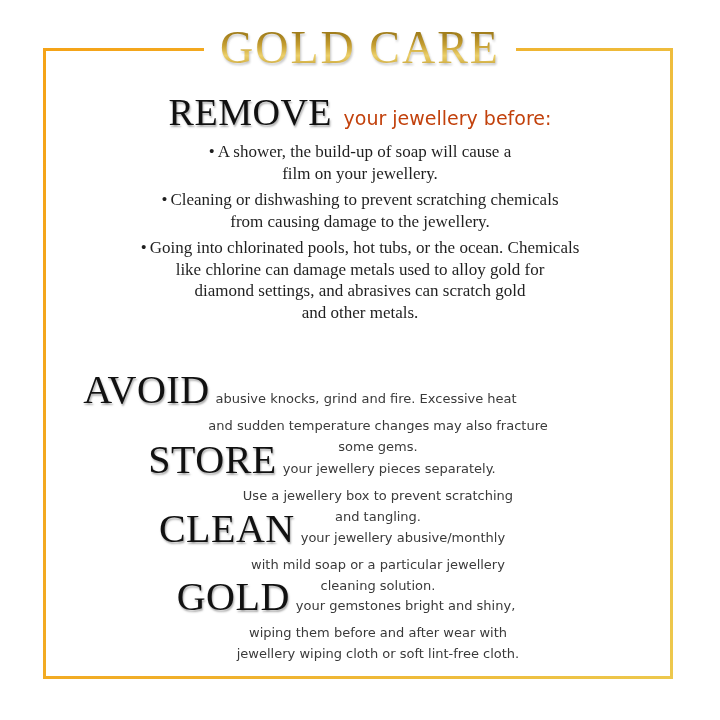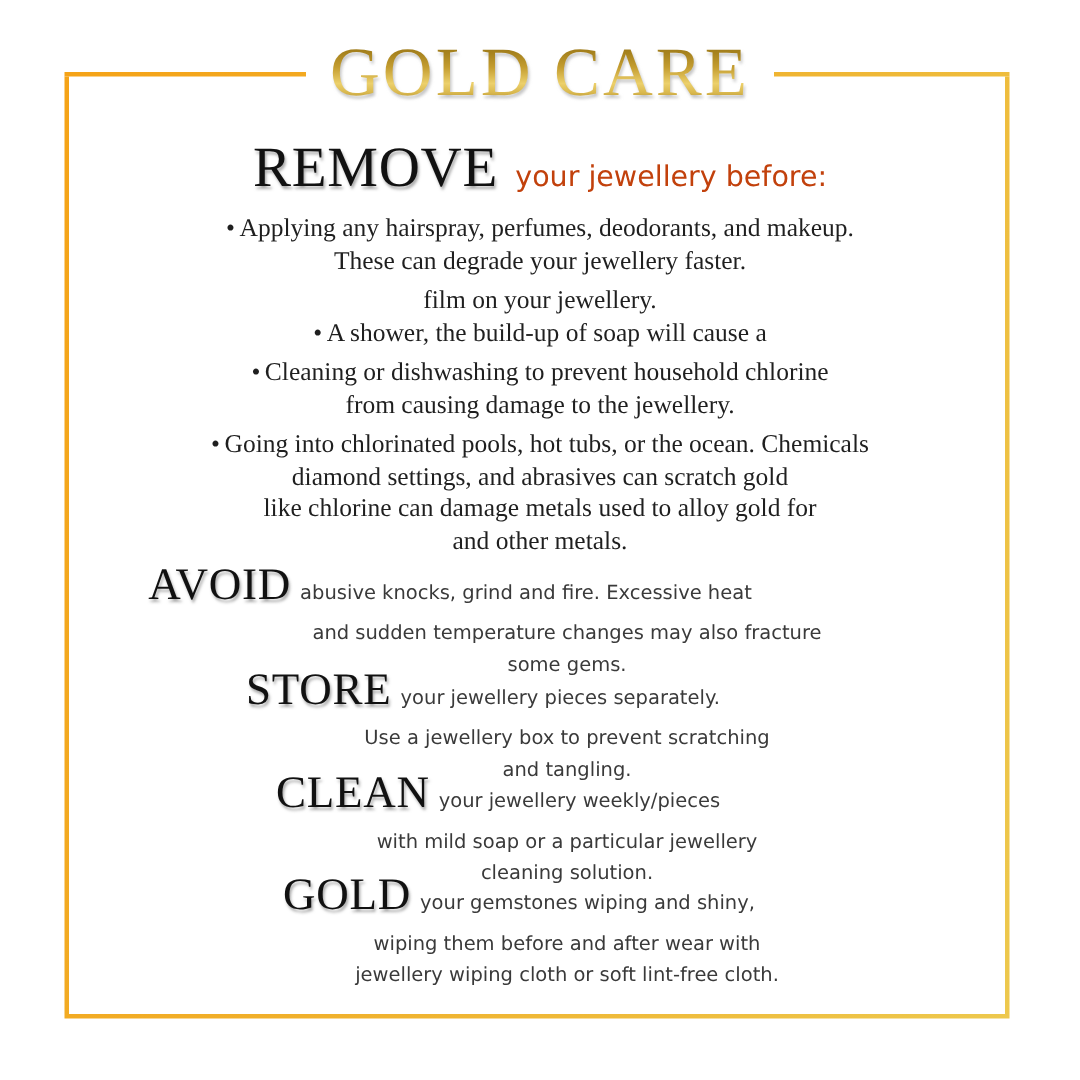--- a/index.html
+++ b/index.html
@@ -89,21 +89,21 @@
   .section {
     position: absolute;
     left: 0; right: 0;
     text-align: center;
     z-index: 2;
   }
   .section .first {
     white-space: nowrap;
     line-height: 32px;
   }
-  .section .headword { font-size: 30px; margin-right: 6px; }
+  .section .headword { font-size: 40px; margin-right: 6px; }
   .sans {
     font-family: "DejaVu Sans", sans-serif;
     font-size: 13px;
     color: #3a3a3a;
   }
   .section .cont {
     line-height: 21px;
     transform: translateX(18px);
   }
   .section-avoid { top: 374px; }
@@ -128,39 +128,35 @@
     </span>
   </div>
 
   <div class="remove-line">
     <span class="headword">REMOVE</span>
     <span class="intro sans">your jewellery before:</span>
   </div>
 
   <div class="bullets">
 
+
     <div class="bullet-item">
-      <div><span class="bullet-dot">•</span><span>Applying any hairspray, perfumes, deodorants, and makeup.</span></div>
-      <div>These can degrade your jewellery faster.</div>
+      <div><span class="bullet-dot">•</span><span>A shower, the build-up of soap will cause a</span></div>
+      <div>film on your jewellery.</div>
     </div>
 
     <div class="bullet-item">
-      <div>film on your jewellery.</div>
-      <div><span class="bullet-dot">•</span><span>A shower, the build-up of soap will cause a</span></div>
-    </div>
-
-    <div class="bullet-item">
-      <div><span class="bullet-dot">•</span><span>Cleaning or dishwashing to prevent household chlorine</span></div>
+      <div><span class="bullet-dot">•</span><span>Cleaning or dishwashing to prevent scratching chemicals</span></div>
       <div>from causing damage to the jewellery.</div>
     </div>
 
     <div class="bullet-item">
       <div><span class="bullet-dot">•</span><span>Going into chlorinated pools, hot tubs, or the ocean. Chemicals</span></div>
+      <div>like chlorine can damage metals used to alloy gold for</div>
       <div>diamond settings, and abrasives can scratch gold</div>
-      <div>like chlorine can damage metals used to alloy gold for</div>
       <div>and other metals.</div>
     </div>
 
   </div>
 
   <div class="section section-avoid">
     <div class="first">
       <span class="headword">AVOID</span><span class="sans">abusive knocks, grind and fire. Excessive heat</span>
     </div>
     <div class="cont sans">
@@ -174,31 +170,31 @@
       <span class="headword">STORE</span><span class="sans">your jewellery pieces separately.</span>
     </div>
     <div class="cont sans">
       <div>Use a jewellery box to prevent scratching</div>
       <div>and tangling.</div>
     </div>
   </div>
 
   <div class="section section-clean">
     <div class="first">
-      <span class="headword">CLEAN</span><span class="sans">your jewellery weekly/pieces</span>
+      <span class="headword">CLEAN</span><span class="sans">your jewellery abusive/monthly</span>
     </div>
     <div class="cont sans">
       <div>with mild soap or a particular jewellery</div>
       <div>cleaning solution.</div>
     </div>
   </div>
 
   <div class="section section-keep">
     <div class="first">
-      <span class="headword">GOLD</span><span class="sans">your gemstones wiping and shiny,</span>
+      <span class="headword">GOLD</span><span class="sans">your gemstones bright and shiny,</span>
     </div>
     <div class="cont sans">
       <div>wiping them before and after wear with</div>
       <div>jewellery wiping cloth or soft lint-free cloth.</div>
     </div>
   </div>
 
 </div>
 
 </body></html>

